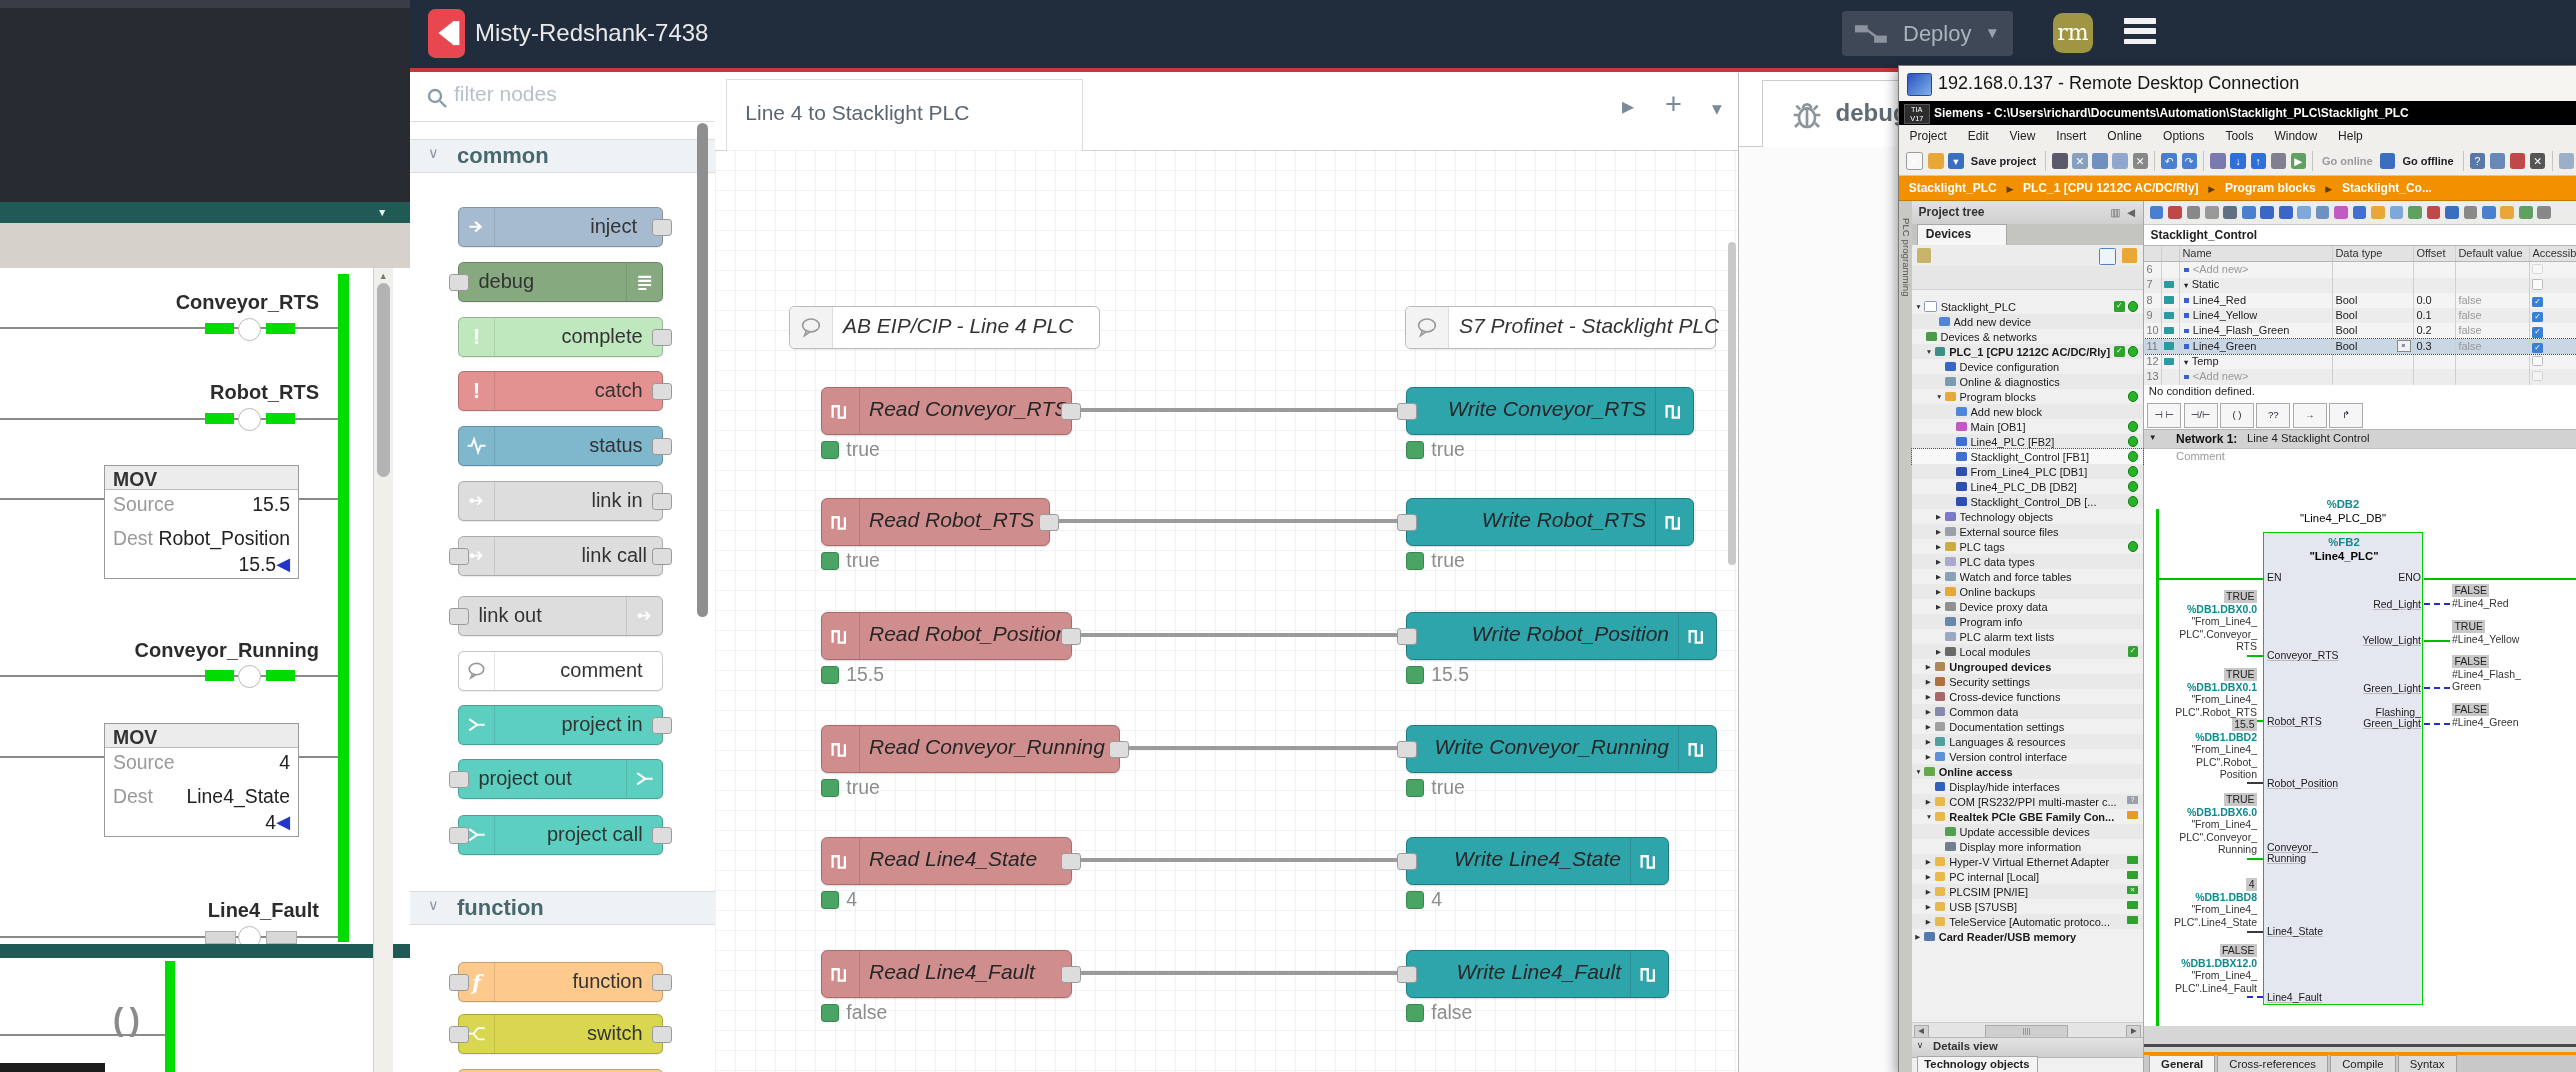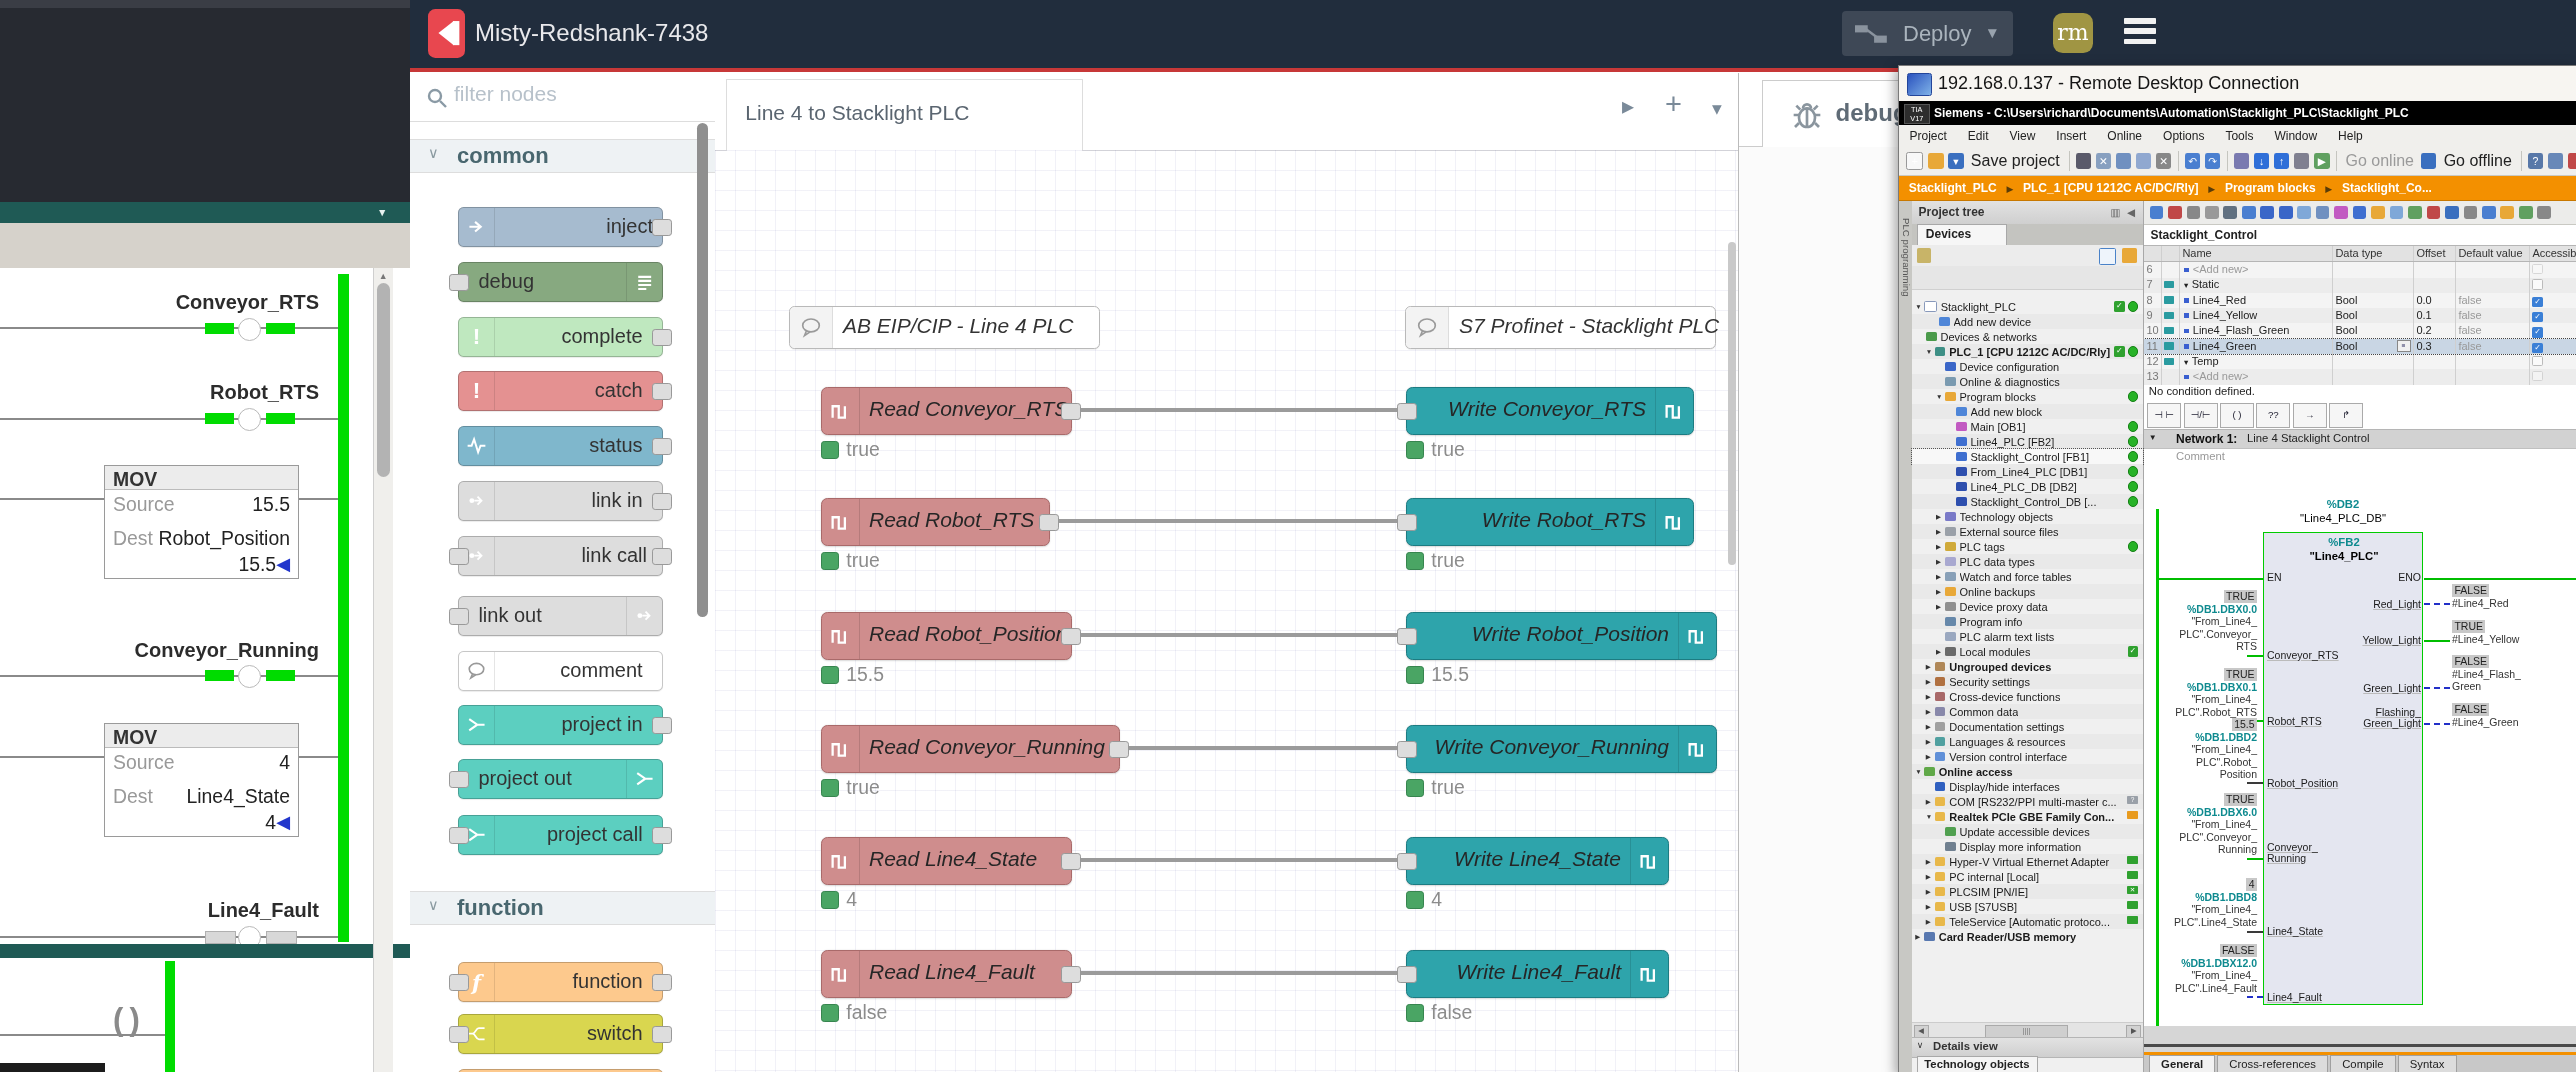--- a/index.html
+++ b/index.html
@@ -97,21 +97,21 @@
   #rdp-title{position:absolute;left:0;top:0;width:100%;height:35px;background:#f7f5f1;border-bottom:0.8px solid #d8d5cf;}
   #rdp-title .ic{position:absolute;left:8px;top:6.5px;width:22.6px;height:21px;background:linear-gradient(135deg,#2a52be,#7fb2e8);border:0.8px solid #23459a;border-radius:2.4px;}
   #rdp-title .tt{position:absolute;left:39px;top:7.3px;font-size:18px;color:#151515;}
   #tia-title{position:absolute;left:0;top:35px;width:100%;height:24px;background:#000;color:#fff;}
   #tia-title .tic{position:absolute;left:4.8px;top:3.2px;width:24px;height:18px;background:#2d2d2d;color:#fff;font-size:7.3px;line-height:9px;text-align:center;border:0.8px solid #555;}
   #tia-title .tt{position:absolute;left:35px;top:4.8px;font-size:12px;font-weight:bold;}
   #tia-menu{position:absolute;left:0;top:60px;width:100%;height:22px;background:#f0efec;border-bottom:0.8px solid #dcdcd6;}
   #tia-menu span{display:inline-block;margin:3.2px 0 0 0;padding:0 10.5px;font-size:12px;color:#222;}
   #tia-tools{position:absolute;left:0;top:81px;width:100%;height:29px;background:#f0efec;border-bottom:0.8px solid #c9c9c3;display:flex;align-items:center;padding-left:4.8px;box-sizing:border-box;}
   .tbi{width:15.3px;height:15.3px;border-radius:2.4px;margin:0 2.4px;flex:0 0 auto;display:flex;align-items:center;justify-content:center;font-size:10.5px;color:#fff;}
-  .tbt{font-size:16px;color:#222;margin:0 4.8px;white-space:nowrap;}
+  .tbt{font-size:11px;color:#222;margin:0 4.8px;white-space:nowrap;font-weight:bold;}
   .tbt.gray{color:#9a9a9a;}
   .tsep{width:0.8px;height:19.4px;background:#c5c5bf;margin:0 4px;flex:0 0 auto;}
   #tia-crumb{position:absolute;left:0;top:110px;width:100%;height:24px;background:#f39000;border-bottom:1.6px solid #c87800;overflow:hidden;white-space:nowrap;}
   #tia-crumb .seg{display:inline-block;margin:4.8px 0 0 9.7px;color:#fff;font-size:12px;font-weight:bold;}
   #tia-crumb .sep{display:inline-block;margin-left:9.7px;color:#5a3c08;font-size:9px;}
   #tia-strip{position:absolute;left:0;top:135px;width:13px;height:873px;background:#c8c8c4;border-right:0.8px solid #a8a8a4;}
   #tia-strip span{position:absolute;left:-29px;top:48px;display:block;transform:rotate(90deg);transform-origin:center;white-space:nowrap;font-size:9.7px;color:#555;width:73px;}
   
   #ptree{position:absolute;left:13px;top:135px;width:232px;height:873px;background:#f0f0f0;border-right:0.8px solid #a8a8a8;box-sizing:border-box;}
   .phead{position:absolute;left:0;top:0;width:100%;height:22.6px;background:linear-gradient(#e2e2e2,#cfcfcf);border-bottom:0.8px solid #b5b5b5;}
@@ -313,21 +313,21 @@
             <div class="cv">∨</div>
             <div class="ct">common</div>
           </div>
           <div class="pnode" style="top: 134px; background: rgb(166, 187, 207);">
             <div class="port pr"></div>
             <div class="zone l">
               <svg width="19.4" height="19.4" viewBox="0 0 24 24">
                 <path d="M3 12h12M10 6l7 6-7 6" stroke="#fff" stroke-width="2.6" fill="none"></path>
               </svg>
             </div>
-            <div class="plabel" style="right: 9px; text-align: center;">inject</div>
+            <div class="plabel" style="right: 25px; text-align: center;">inject</div>
           </div>
           <div class="pnode" style="top: 189px; background: rgb(135, 169, 128);">
             <div class="port pl"></div>
             <div class="zone r">
               <svg width="19.4" height="19.4" viewBox="0 0 24 24">
                 <path d="M4 6h16M4 11h16M4 16h16M4 21h10" stroke="#fff" stroke-width="2.6"></path>
               </svg>
             </div>
             <div class="plabel" style="left: 19.4px;">debug</div>
           </div>

